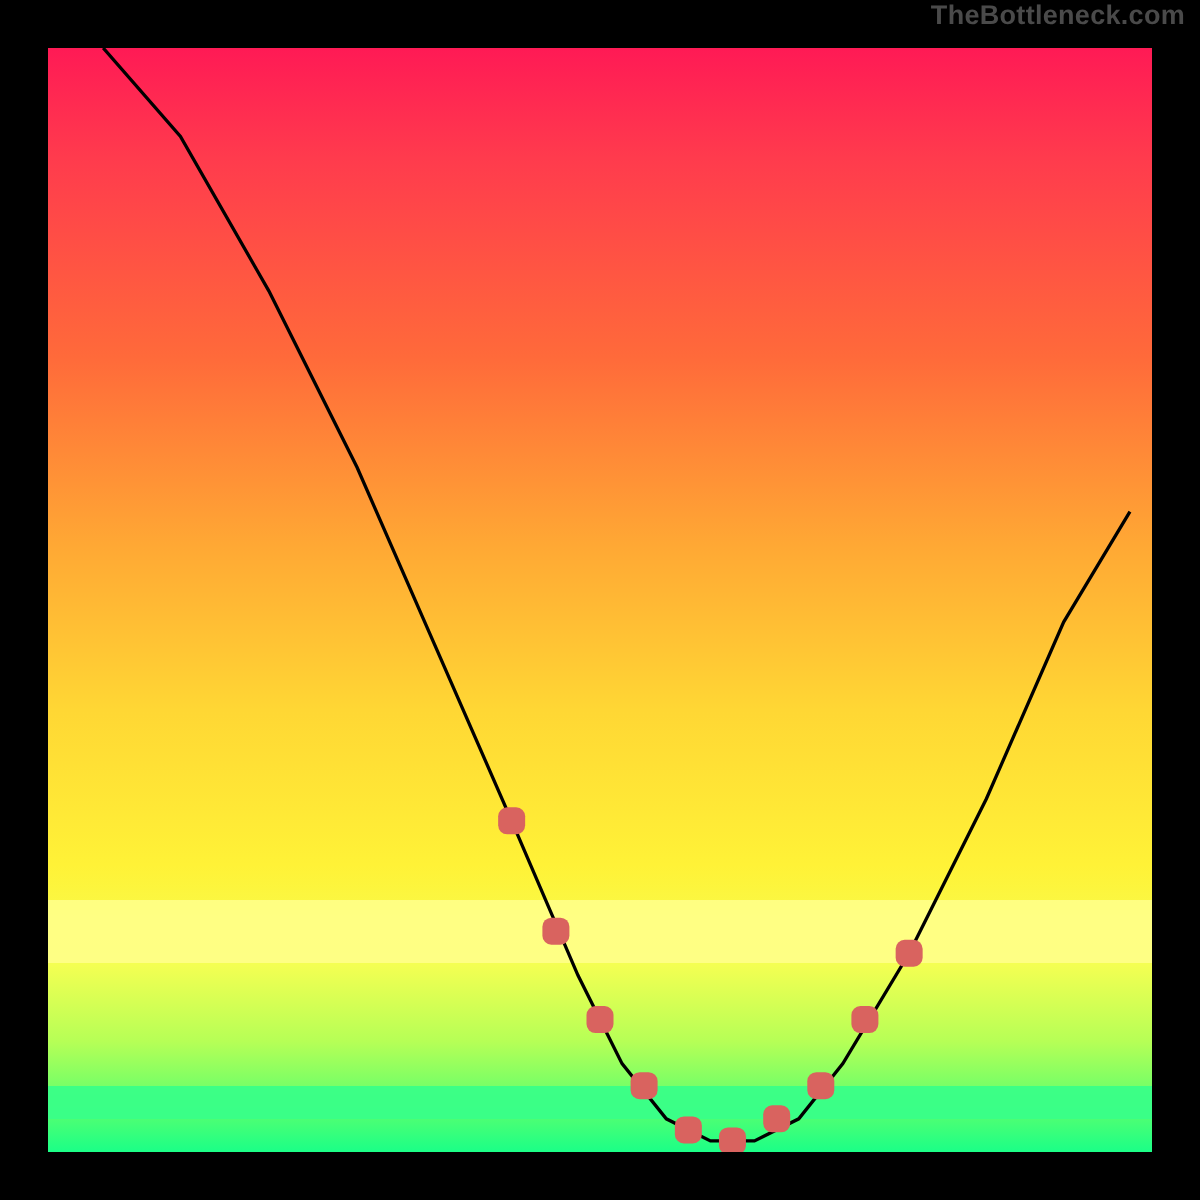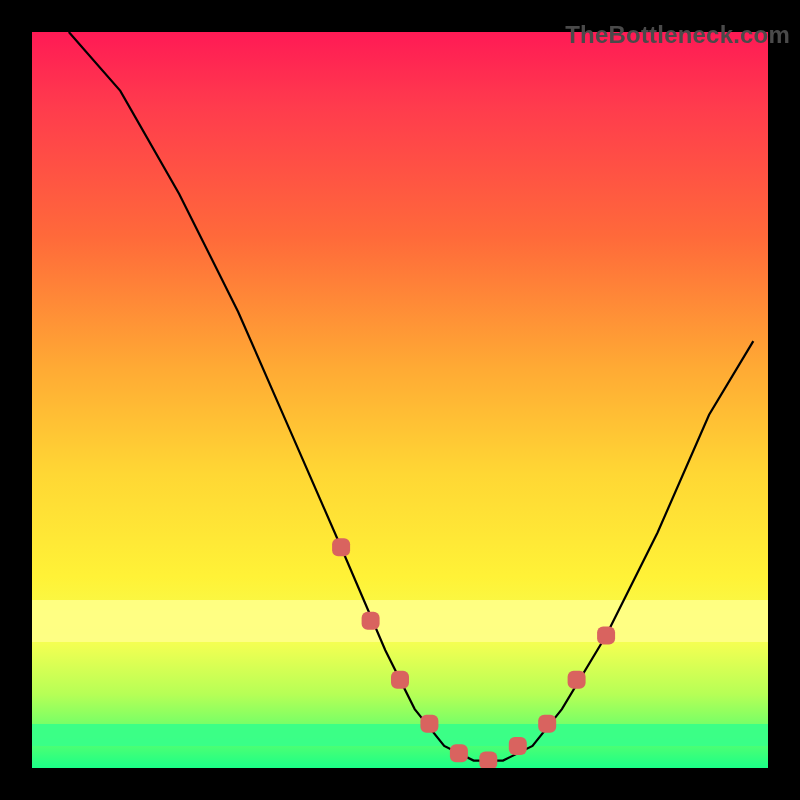--- a/index.html
+++ b/index.html
@@ -12,23 +12,23 @@
     font-family: Arial, Helvetica, sans-serif;
   }
   .frame {
     position: relative;
     width: 800px;
     height: 800px;
     background: #000;
   }
   .attribution {
     position: absolute;
-    top: 21px;
+    top: 0;
     right: 10px;
-    font-size: 24px;
+    font-size: 18px;
     font-weight: 600;
     color: #4a4a4a;
     letter-spacing: 0.2px;
     z-index: 20;
   }
   
   .plot {
     position: absolute;
     left: 32px;
     top: 32px;

